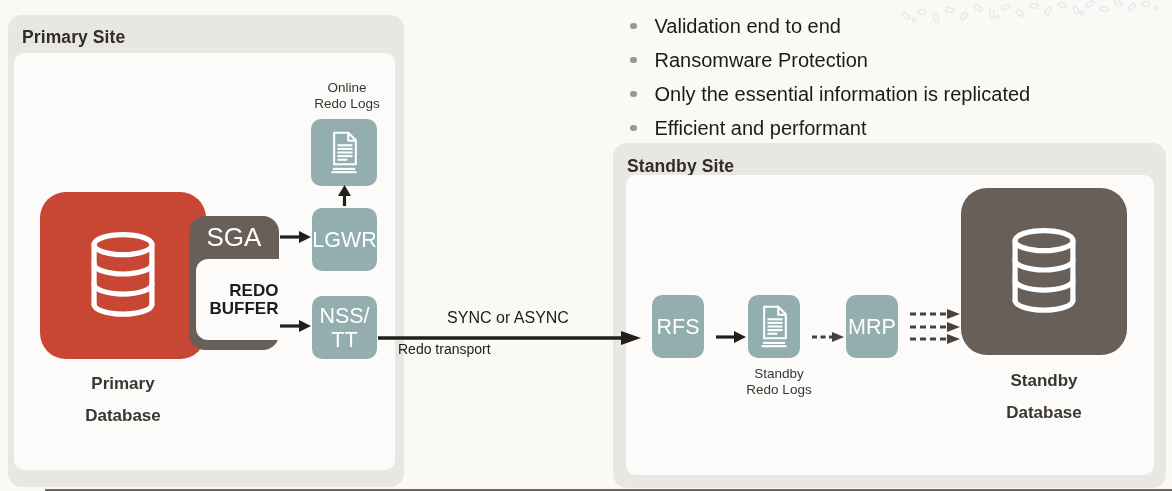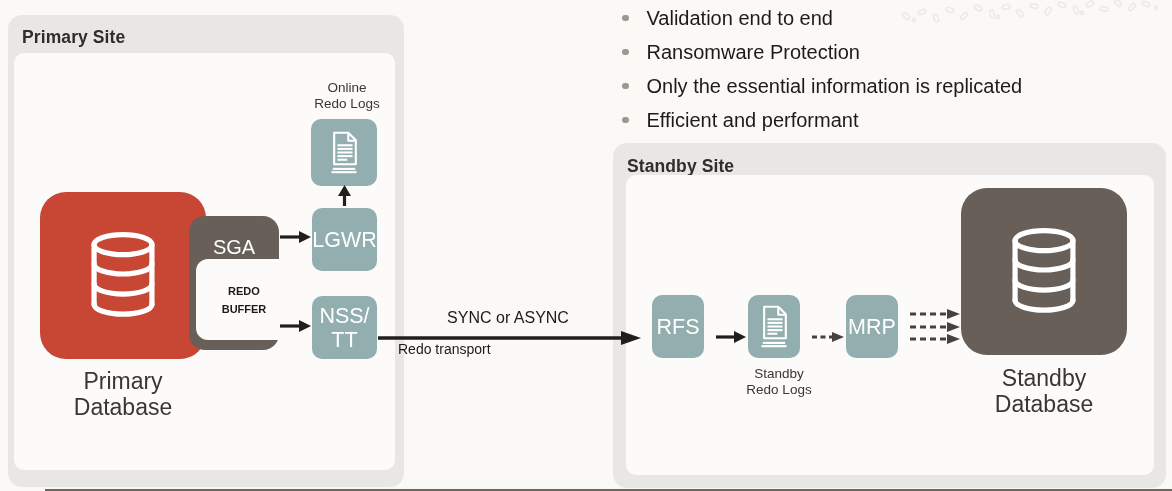--- a/index.html
+++ b/index.html
@@ -35,54 +35,54 @@
   
   .dbtile {
     position:absolute; width:166px; height:167px; border-radius:26px;
     display:flex; align-items:center; justify-content:center;
   }
   .dbtile.red  { background: var(--color-red, #C74634); }
   .dbtile.dark { background: var(--color-dark, #675F58); }
 
   .db-label {
     position:absolute; width:160px; text-align:center;
-    font-size:23px; line-height:26px; color: var(--color-label_text, #3A3632);
+    font-size:17px; line-height:32px; color: var(--color-label_text, #3A3632); font-weight: bold;
   }
   .caption {
     position:absolute; width:100px; text-align:center;
     font-size:13.5px; line-height:15.5px; color: var(--color-label_text, #3A3632);
   }
 
   
   .sga {
     position:absolute; left:189px; top:216px; width:90px; height:134px;
     background: var(--color-dark, #675F58); border-radius:16px;
     text-align:center;
   }
-  .sga-title { display:block; margin-top:20px; color:#fff; font-size:20px; }
+  .sga-title { display:block; margin-top:6px; color:#fff; font-size:26px; }
   .redo-buffer {
     position:absolute; left:7px; top:43px; width:96px; height:81px;
     background: var(--color-panel, #FCFBF9); border-radius:12px;
     display:flex; align-items:center; justify-content:center;
-    font-size:11px; font-weight:bold; line-height:18px;
-    color: var(--color-body_text, #1D1B19); text-align:center;
+    font-size:17px; font-weight:bold; line-height:18px;
+    color: var(--color-body_text, #1D1B19); text-align:right;
   }
 
   
   .transport-top {
     position:absolute; left:398px; top:309px; width:220px; text-align:center;
     font-size:16px; color: var(--color-body_text, #1D1B19);
   }
   .transport-bottom {
     position:absolute; left:398px; top:341px; width:220px; text-align:left;
     font-size:14px; color: var(--color-body_text, #1D1B19);
   }
 
   
-  .benefits { position:absolute; left:622px; top:1px; margin:0; padding:0; list-style:none; }
+  .benefits { position:absolute; left:622px; top:1px; margin:8px; padding:0; list-style:none; }
   .benefits li { display:flex; align-items:center; height:34px; font-size:20px; color: var(--color-body_text, #1D1B19); }
   .benefits .dot {
     width:6.5px; height:6.5px; border-radius:50%;
     background: var(--color-bullet_dot, #9B968F); margin-right:18px; flex:none;
   }
 
   .bottom-line { position:absolute; left:45px; top:489px; width:1127px; height:2px; background:#6B6660; }
 
   svg { display:block; }
 </style>

